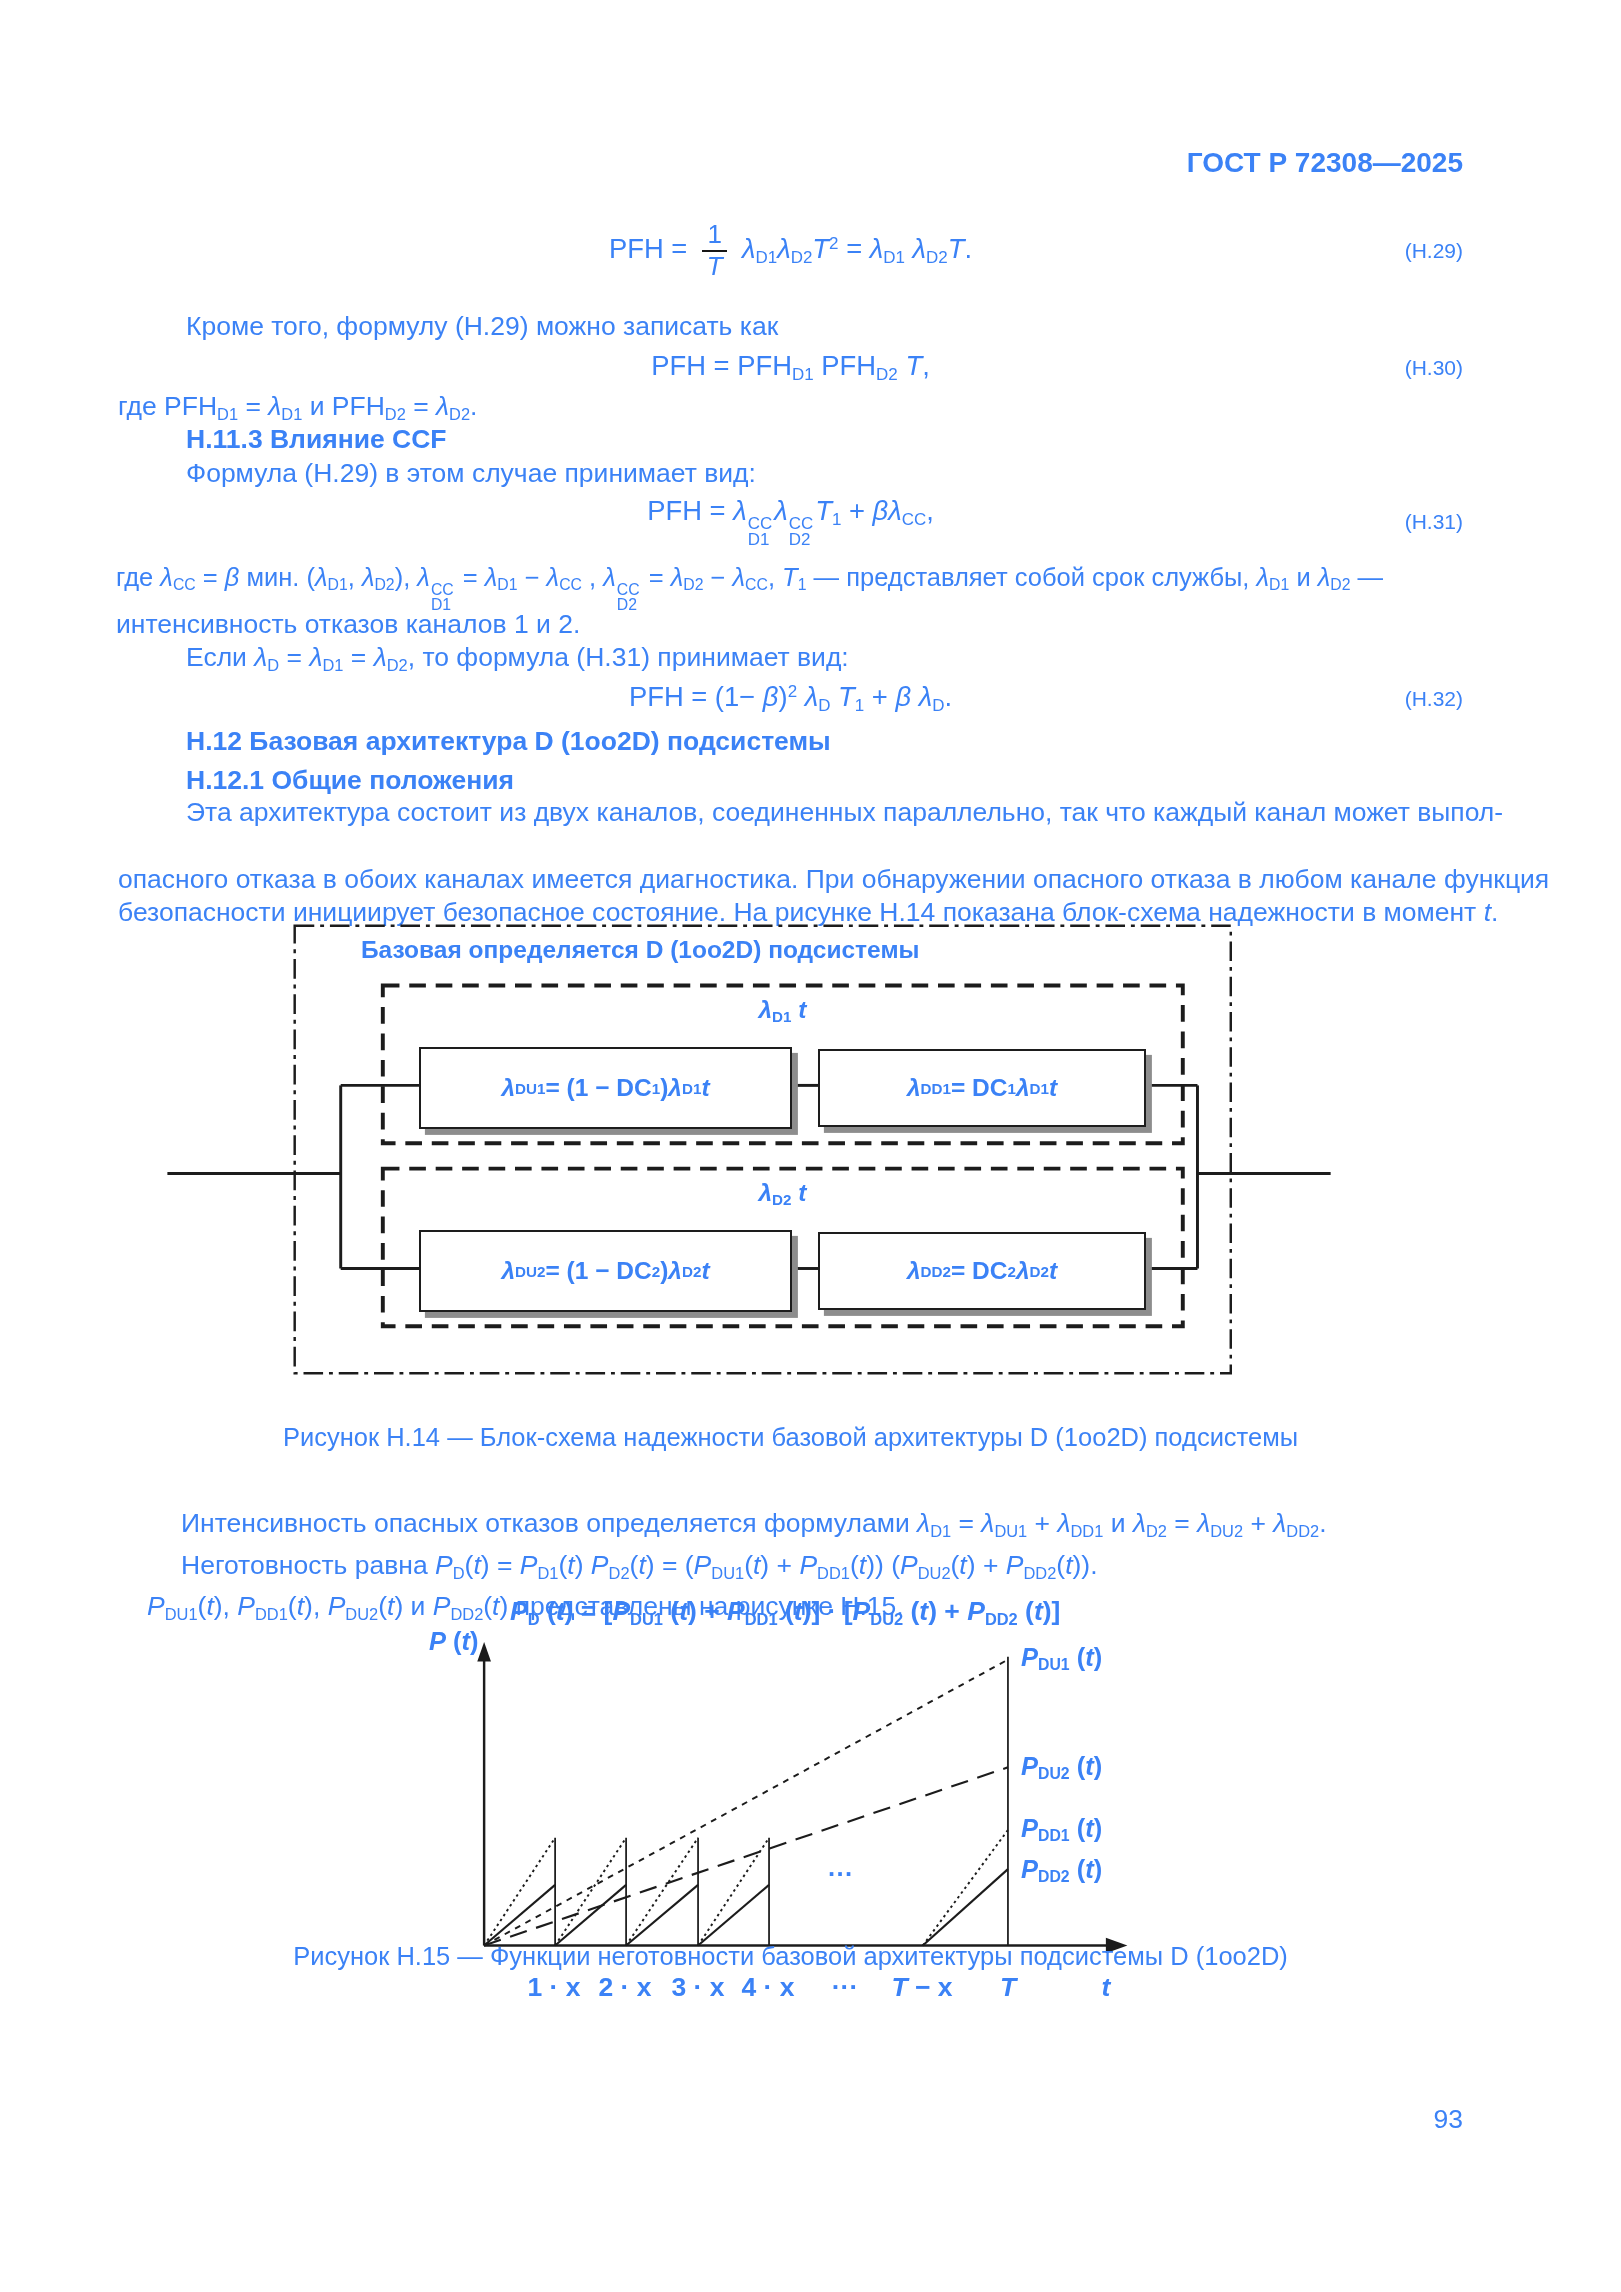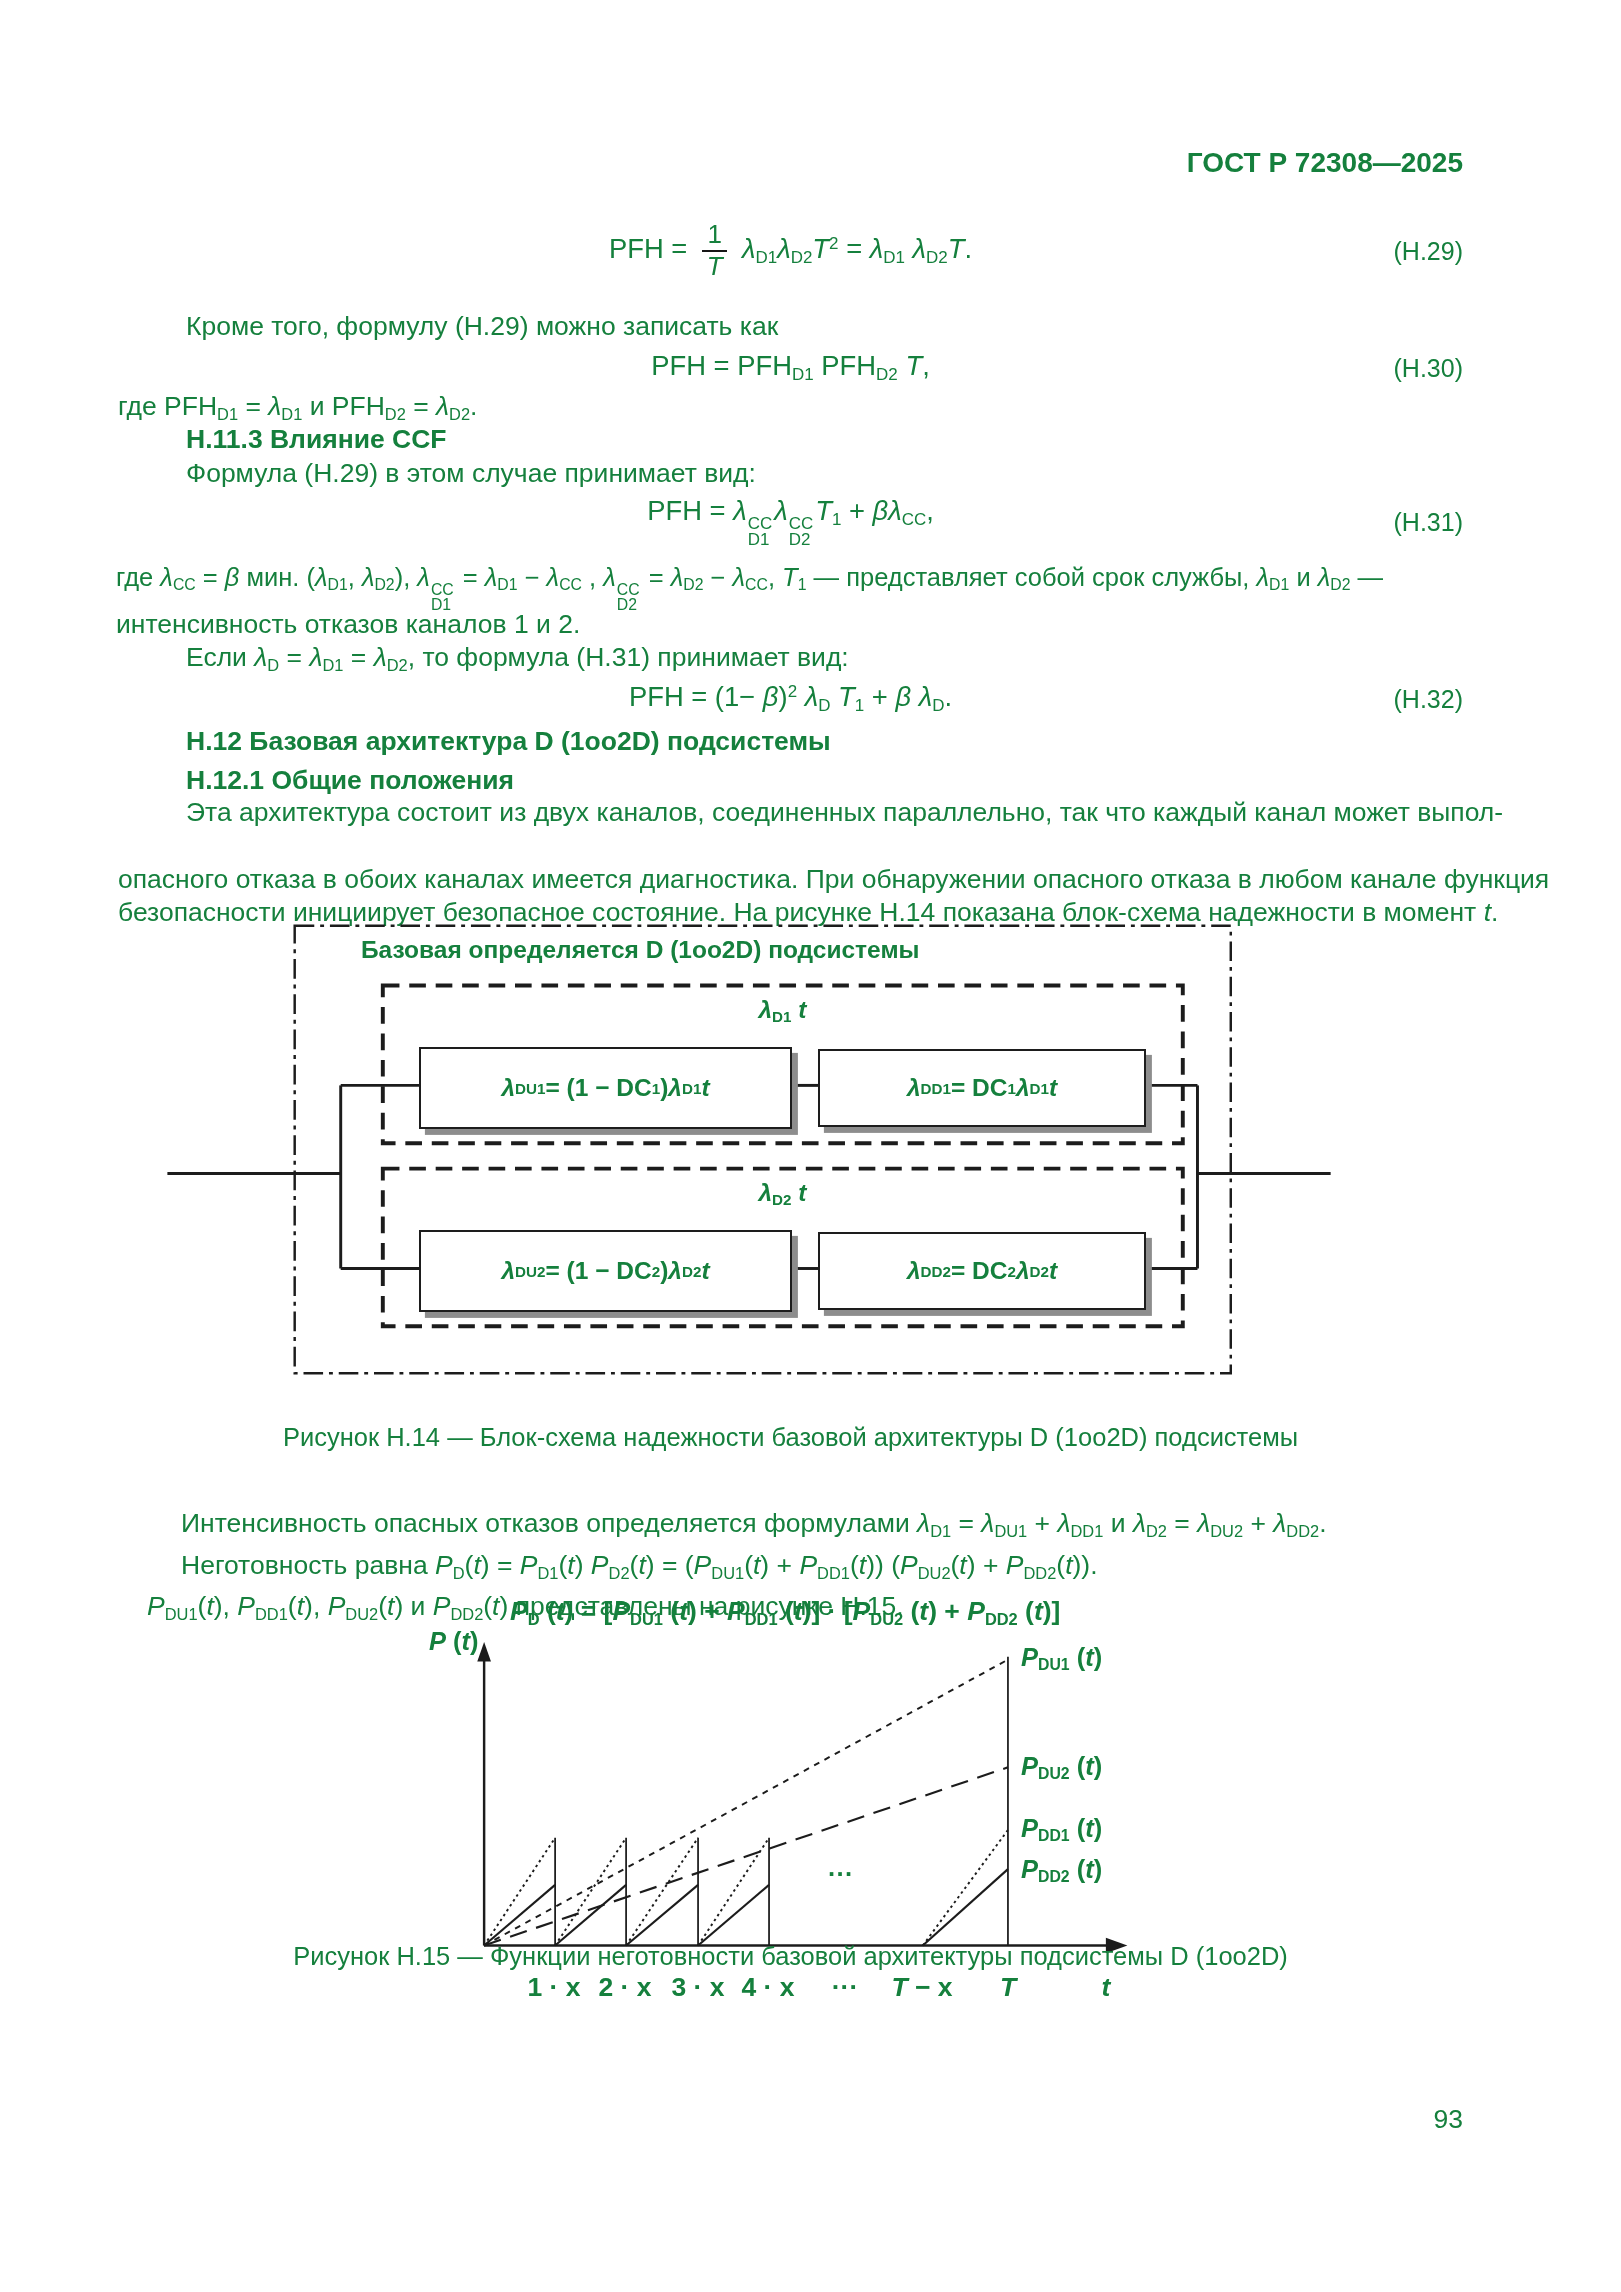--- a/index.html
+++ b/index.html
@@ -1,24 +1,24 @@
 <!DOCTYPE html>
 <html><head>
 <meta charset="utf-8">
 <style>
   html,body{margin:0;padding:0;background:#e8e8e8;}
   .page{position:relative;width:1621px;height:2293px;background:#ffffff;
-        font-family:"Liberation Sans",sans-serif;color:#15803d;overflow:hidden;}
+        font-family:"Liberation Sans",sans-serif;color:#3b82f6;overflow:hidden;}
   .abs{position:absolute;white-space:nowrap;}
   .t27{font-size:26.5px;line-height:33px;}
   .t26{font-size:25.5px;line-height:32px;}
   .bold{font-weight:700;}
   .hdr{font-size:28px;font-weight:700;}
   .eqrow{position:absolute;left:118px;width:1345px;display:flex;align-items:center;justify-content:center;font-size:27.4px;}
-  .eqnum{position:absolute;right:0;top:50%;transform:translateY(-50%);font-size:25px;font-weight:400;}
+  .eqnum{position:absolute;right:0;top:50%;transform:translateY(-50%);font-size:21px;font-weight:400;}
   .capt{position:absolute;left:118px;width:1345px;text-align:center;font-size:25.5px;white-space:nowrap;}
   
   .ti{font-style:italic;}
   .tsub{font-size:0.62em;vertical-align:-0.28em;letter-spacing:0;}
   .tsup{font-size:0.62em;vertical-align:0.55em;}
   .stack{display:inline-flex;flex-direction:column;align-items:flex-start;font-size:0.62em;
          line-height:0.95;vertical-align:-0.55em;margin:0 2px 0 1px;font-style:normal;}
   .stack span{display:block;}
   .frac{display:inline-flex;flex-direction:column;align-items:center;vertical-align:middle;
         line-height:1.15;margin:0 6.9px;font-size:0.95em;}

